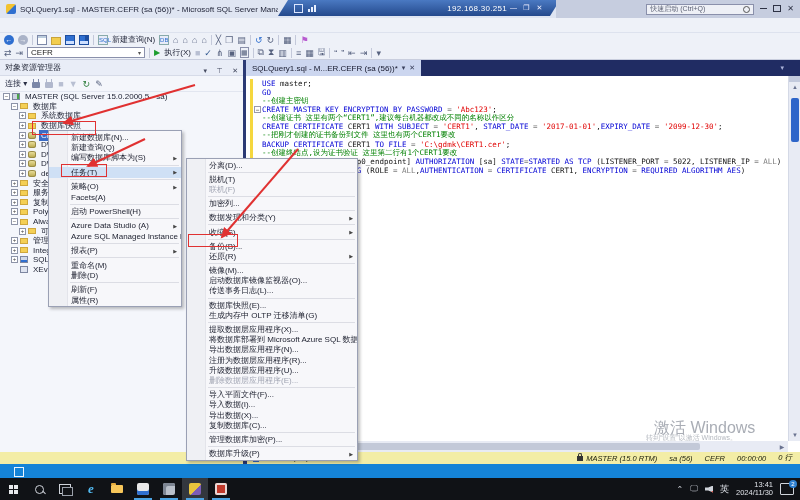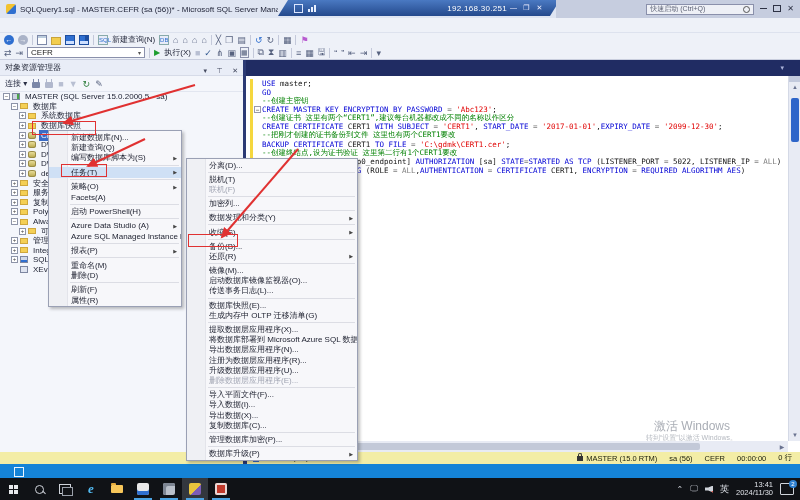--- a/index.html
+++ b/index.html
@@ -87,40 +87,40 @@
   .foldbox{display:inline-block;width:7px;height:7px;border:1px solid #99a;color:#333;font-size:6px;line-height:5px;text-align:center;box-sizing:border-box;background:#fff;}
   .k{color:#0000d4;} .c{color:#008000;} .s{color:#e00000;} .o{color:#808080;} .i{color:#141414;} .g{color:#808080;}
   #vscroll{left:542px;top:16px;width:12px;height:365px;background:#e8ebf4;border-left:1px solid #d4d9e6;box-sizing:border-box;}
   .varrow{width:12px;height:10px;color:#6a7390;font-size:6px;text-align:center;line-height:10px;}
   #vsplit{width:12px;height:6px;background:#c3cadd;}
   #vthumb{position:absolute;left:2px;top:22px;width:8px;height:44px;background:#2e65c9;border-radius:2px;}
   #vthumb-b{position:absolute;left:0px;top:354px;width:12px;height:10px;color:#6a7390;font-size:6px;text-align:center;line-height:10px;}
   #hscroll{left:0;top:381px;width:542px;height:11px;background:#e8ebf4;display:flex;align-items:center;}
   #hthumb{margin-left:12px;width:430px;height:7px;background:#c3c9d8;border-radius:2px;}
   .harrow{color:#6a7390;font-size:6px;width:12px;text-align:center;}
-  #watermark1{left:408px;top:358px;font-size:12px;color:#a9adb5;}
+  #watermark1{left:408px;top:358px;font-size:16px;color:#a9adb5;}
   #watermark2{left:400px;top:373px;font-size:7px;color:#b5b9c0;}
 
   
   .menu{position:absolute;background:#f7f7fa;border:1px solid #9aa0b4;box-shadow:2px 2px 3px rgba(0,0,0,.25);box-sizing:border-box;z-index:30;}
   .menu::before{content:"";position:absolute;left:0;top:0;bottom:0;width:18px;background:#eff0f4;border-right:1px solid #e3e4ea;}
   #ctxmenu{left:48px;top:130px;width:134px;padding:1px 0;}
   #submenu{left:186px;top:158px;width:172px;padding:1px 0;z-index:35;}
   .mi{position:relative;height:10.4px;display:flex;align-items:center;padding-left:22px;padding-right:4px;font-size:8px;color:#1c1f2e;white-space:nowrap;overflow:hidden;}
   #submenu .mi{height:10.2px;font-size:8px;}
   .mi .arrow{margin-left:auto;font-size:5px;color:#444;}
   .mi.dis{color:#a0a4b2;}
   .mi.hov{background:#cfe0f5;}
   .msep{height:1px;background:#dcdde4;margin:1.5px 2px 1.5px 21px;}
 
   
   #statusbar{left:0;top:452px;width:800px;height:12px;background:#f3eda6;display:flex;align-items:center;font-size:7.5px;color:#20230f;}
   #sb-block{width:4px;height:12px;background:#2c3a74;margin-left:243px;}
   .sb-conn{display:inline-block;width:6px;height:7px;background:#3b6cc5;margin:0 4px 0 6px;}
-  #sb-right{margin-left:auto;display:flex;align-items:center;gap:12px;padding-right:8px;}
+  #sb-right{margin-left:auto;display:flex;align-items:center;gap:12px;padding-right:8px;font-style:italic;}
   .lock{display:inline-block;width:6px;height:5px;background:#333;position:relative;margin-right:3px;vertical-align:middle;}
   .lock::before{content:"";position:absolute;top:-3px;left:1px;width:4px;height:3px;border:1px solid #333;border-bottom:none;border-radius:2px 2px 0 0;box-sizing:border-box;}
 
   
   #remotebar{left:0;top:464px;width:800px;height:14px;background:#1583d7;}
   #remote-app{left:14px;top:467px;width:8px;height:8px;border:1px solid #eaf4ff;}
   #taskbar{left:0;top:478px;width:800px;height:22px;background:#101216;display:flex;align-items:center;}
   .tb-slot{width:26px;height:22px;display:flex;align-items:center;justify-content:center;position:relative;flex:0 0 auto;}
   .tb-slot.active{background:#33373e;}
   .runline{position:absolute;left:4px;bottom:0;width:18px;height:2px;background:#4ba3e3;}
@@ -360,20 +360,25 @@
             <span style="width: 9px; flex: 0 0 auto;"></span>
             <span class="tico prof"></span>
             <span class="tlabel">XEvent 探查器</span>
           </div>
         </div>
     </div>
     <div id="splitter" class="abs"></div>
 
     <div id="editor" class="abs">
       <div id="tabstrip" class="abs">
+        <div id="doc-tab">
+          <span id="tab-title">SQLQuery1.sql - M...ER.CEFR (sa (56))*</span>
+          <span class="tab-glyph">▾</span>
+          <span class="tab-glyph">✕</span>
+        </div>
         <span id="strip-overflow">▾</span>
       </div>
       <div id="code" class="abs">
           <div class="cl"><span class="track"></span><span class="fold"></span><span class="k">USE</span><span class="i"> master;</span></div>
           <div class="cl"><span class="track"></span><span class="fold"></span><span class="k">GO</span></div>
           <div class="cl"><span class="track"></span><span class="fold"></span><span class="c">--创建主密钥</span></div>
           <div class="cl"><span class="track"></span><span class="fold"><span class="foldbox">−</span></span><span class="k">CREATE MASTER KEY ENCRYPTION BY PASSWORD</span><span class="o"> = </span><span class="s">'Abc123'</span><span class="i">;</span></div>
           <div class="cl"><span class="track"></span><span class="fold"></span><span class="c">--创建证书 这里有两个“CERT1”,建议每台机器都改成不同的名称以作区分</span></div>
           <div class="cl"><span class="track"></span><span class="fold"></span><span class="k">CREATE CERTIFICATE</span><span class="i"> CERT1 </span><span class="k">WITH SUBJECT</span><span class="o"> = </span><span class="s">'CERT1'</span><span class="i">, </span><span class="k">START_DATE</span><span class="o"> = </span><span class="s">'2017-01-01'</span><span class="i">,</span><span class="k">EXPIRY_DATE</span><span class="o"> = </span><span class="s">'2099-12-30'</span><span class="i">;</span></div>
           <div class="cl"><span class="track"></span><span class="fold"></span><span class="c">--把刚才创建的证书备份到文件 这里也有两个CERT1要改</span></div>

